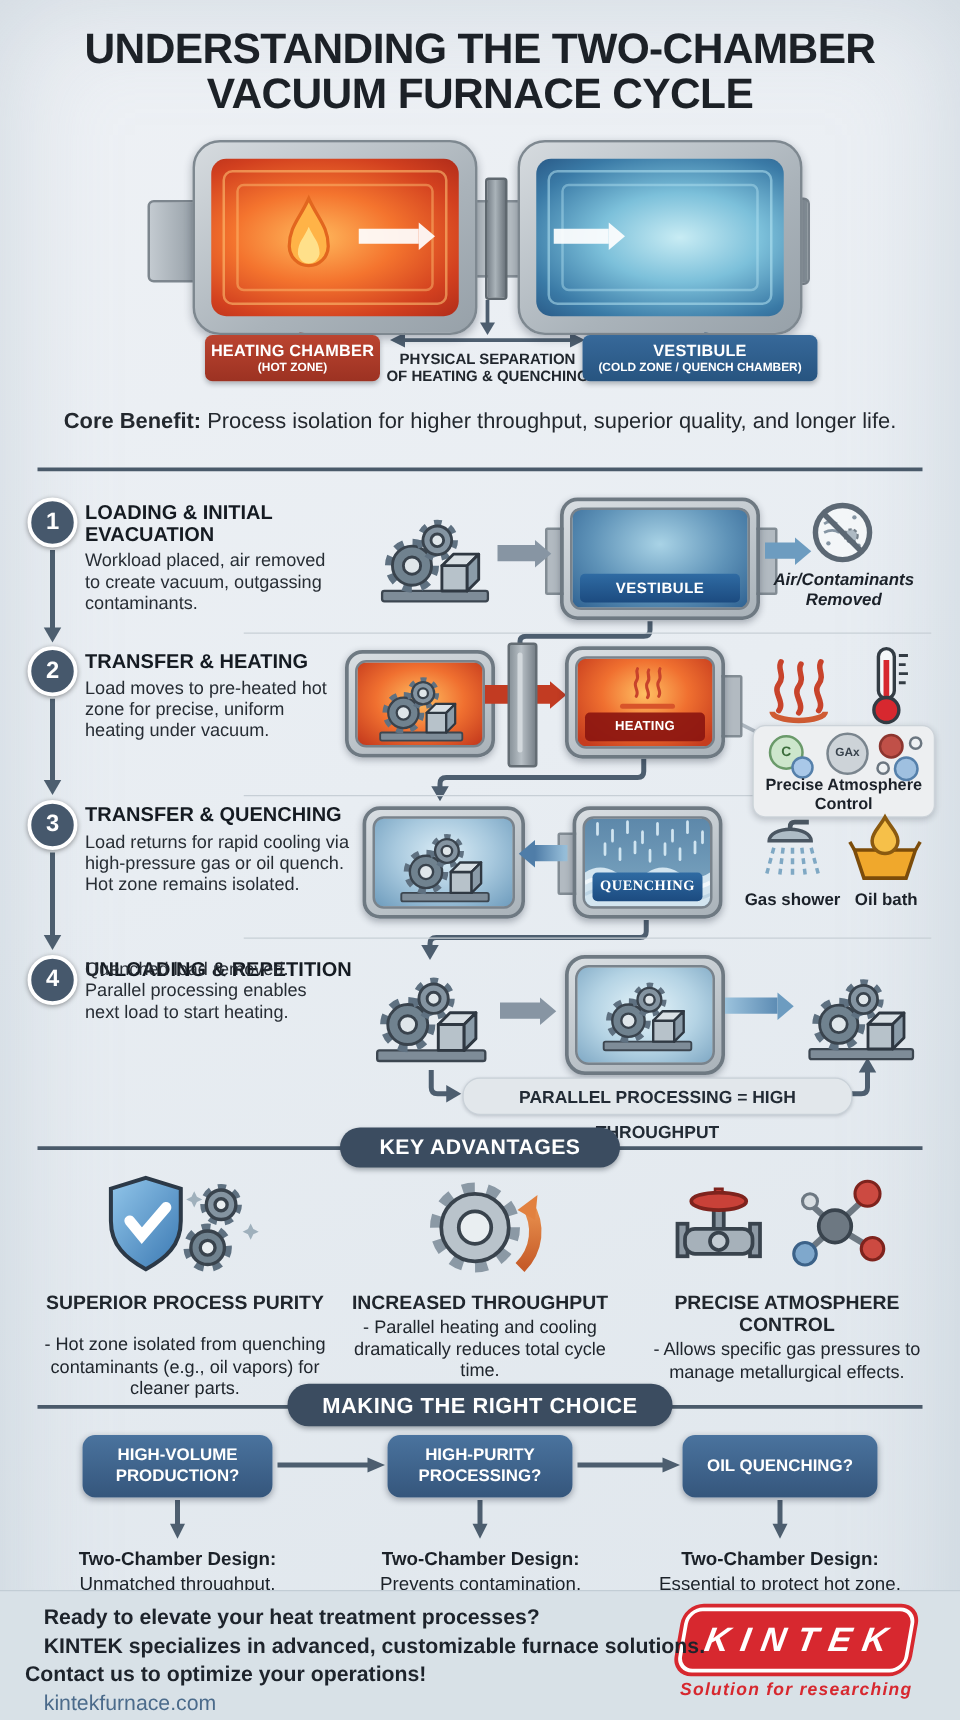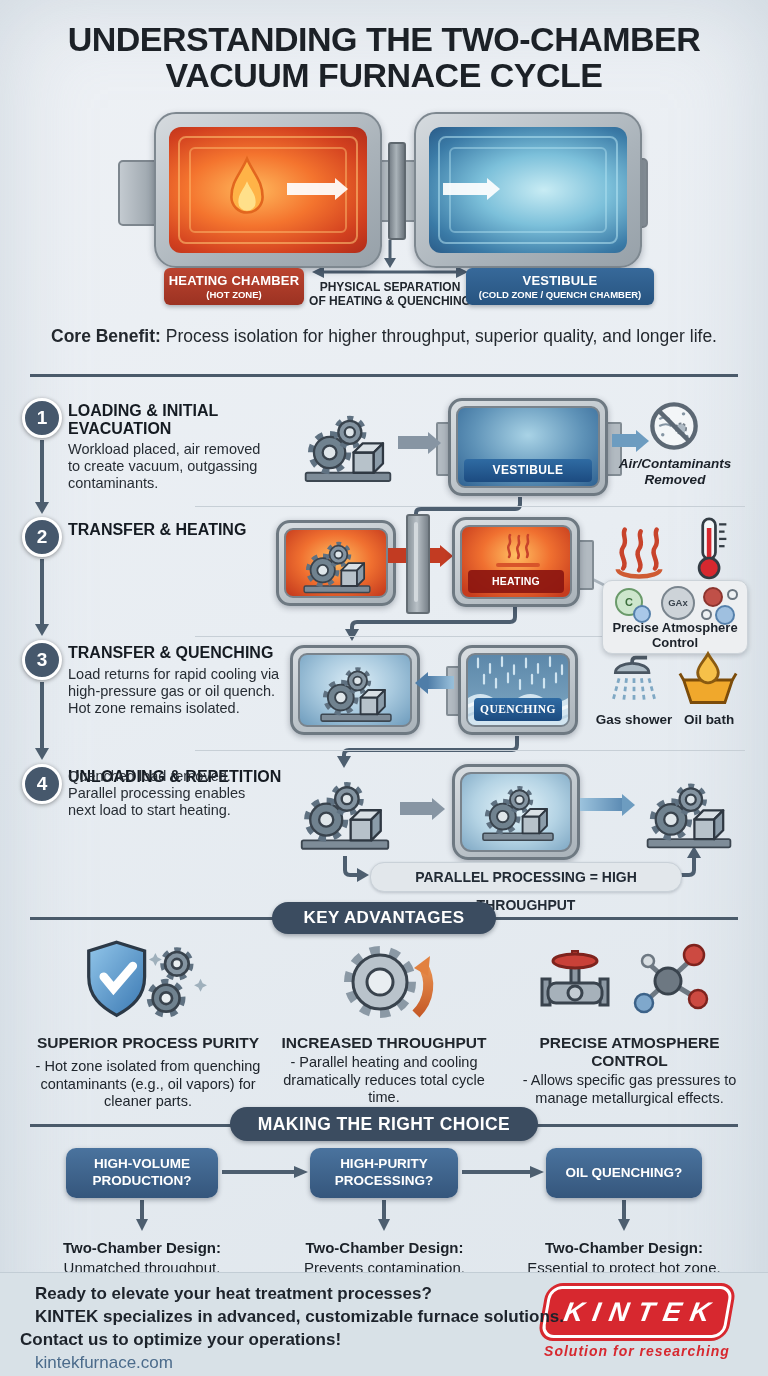--- a/index.html
+++ b/index.html
@@ -213,20 +213,21 @@
     <circle cx="17" cy="40" r="2" fill="#8595a3"></circle>
       <circle cx="41" cy="16" r="2" fill="#8595a3"></circle>
       <circle cx="45" cy="42" r="1.8" fill="#8595a3"></circle>
     <line x1="12" y1="12" x2="48" y2="48" stroke="#5c6874" stroke-width="5"></line>
   </svg>
   <div class="note" style="left:604px;top:456px;width:142px;font-style:italic;">Air/Contaminants Removed</div>
   <div class="divider" style="left:195px;top:506px;width:550px;"></div>
 
   <div class="stepnum" style="left:22px;top:517px;">2</div>
   <div class="stitle" style="left:68px;top:521px;width:215px;">TRANSFER &amp; HEATING</div>
+  <div class="sdesc" style="left:68px;top:543px;width:210px;">Load moves to pre-heated hot zone for precise, uniform heating under vacuum.</div>
   <div class="cham" style="left:276px;top:520px;width:104px;height:70px;">
     <div class="cham-in" style="background:radial-gradient(ellipse at 50% 45%,#ffc063 0%,#f07030 50%,#c63c1e 95%);">
       <svg style="position:absolute;left:14px;top:6px" width="74" height="60">
           <use href="#sym-load"></use>
         </svg>
     </div>
   </div>
   <div class="fa" style="--c:#c23b22;left:388px;top:548px;width:52px;height:15px;z-index:2;"></div>
   <div class="abs" style="left:406px;top:514px;width:20px;height:96px;z-index:3;background:linear-gradient(90deg,#8a949b,#b8c0c6 45%,#79828a);border:2px solid #646d74;border-radius:3px;">
     <div class="abs" style="left:6px;top:6px;width:4px;height:80px;background:#d3d9dd;border-radius:2px;"></div>
@@ -392,21 +393,21 @@
     </g>
     <circle cx="108" cy="20" r="6" fill="#d8dee2" stroke="#6d7882" stroke-width="2.5"></circle>
     <circle cx="128" cy="40" r="13" fill="#6d7882" stroke="#39434d" stroke-width="3"></circle>
     <circle cx="154" cy="14" r="10" fill="#cc4a41" stroke="#7e231d" stroke-width="2.5"></circle>
     <circle cx="158" cy="58" r="9" fill="#cc4a41" stroke="#7e231d" stroke-width="2.5"></circle>
     <circle cx="104" cy="62" r="9" fill="#7fa8cc" stroke="#3c6288" stroke-width="2.5"></circle>
   </svg>
 
   <div class="abs z2" style="left:28px;top:1034px;width:240px;text-align:center;">
     <div style="font-weight:700;font-size:15.5px;">SUPERIOR PROCESS PURITY</div>
-    <div style="font-size:14.5px;line-height:1.22;margin-top:6px;">- Hot zone isolated from quenching contaminants (e.g., oil vapors) for cleaner parts.</div>
+    <div style="font-size:14.5px;line-height:1.22;margin-top:16px;">- Hot zone isolated from quenching contaminants (e.g., oil vapors) for cleaner parts.</div>
   </div>
   <div class="abs z2" style="left:278px;top:1034px;width:212px;text-align:center;">
     <div style="font-weight:700;font-size:15.5px;">INCREASED THROUGHPUT</div>
     <div style="font-size:14.5px;line-height:1.22;margin-top:2px;">- Parallel heating and cooling dramatically reduces total cycle time.</div>
   </div>
   <div class="abs z2" style="left:512px;top:1034px;width:235px;text-align:center;">
     <div style="font-weight:700;font-size:15.5px;">PRECISE ATMOSPHERE CONTROL</div>
     <div style="font-size:14.5px;line-height:1.22;margin-top:2px;">- Allows specific gas pressures to manage metallurgical effects.</div>
   </div>
 

